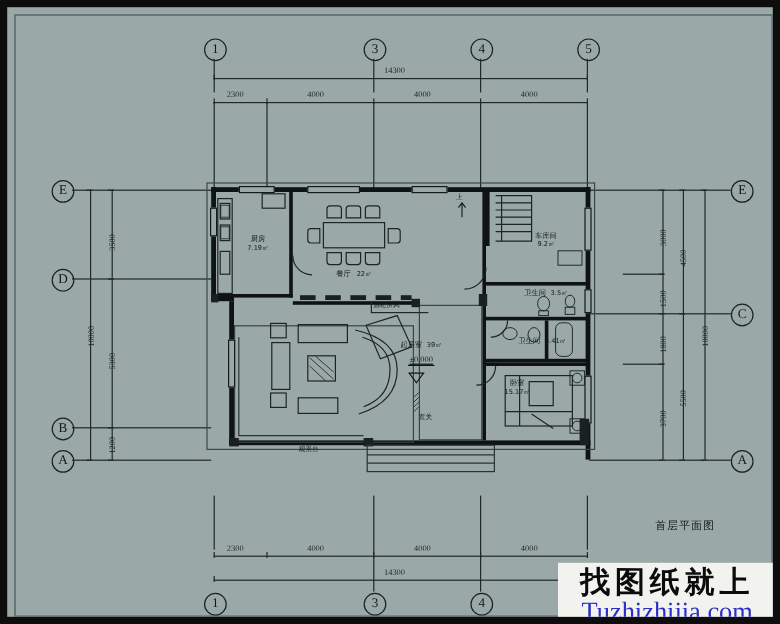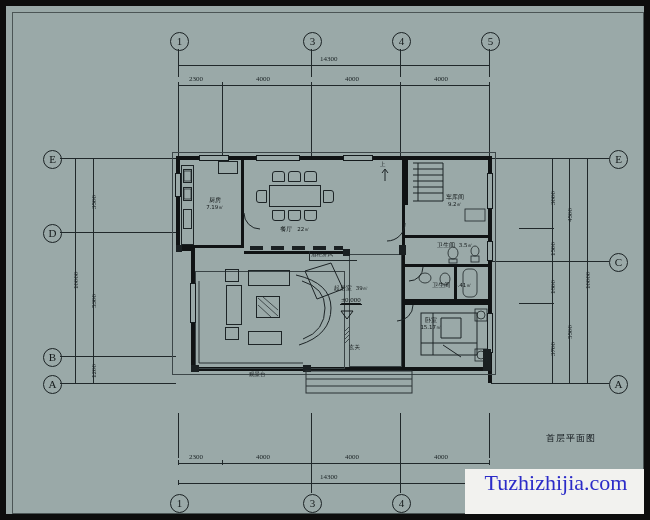--- a/index.html
+++ b/index.html
@@ -443,17 +443,18 @@
       <div class="area">15.17㎡</div>
     </div>
 
     <div class="note" style="left:236px; top:358px;">观景台</div>
     <div class="note" style="left:336px; top:331px;">玄关</div>
     <div class="note" style="left:367px; top:148px;">上</div>
 
     <div class="title" style="left:533px; top:419px;">首层平面图</div>
 
     <div id="watermark" style="left:452px; top:456px; width:182px; height:58px;">
+      <div class="cn">找图纸就上</div>
       <div class="en">Tuzhizhijia.com</div>
     </div>
 
   </div>
 </div>
 
 </body></html>

